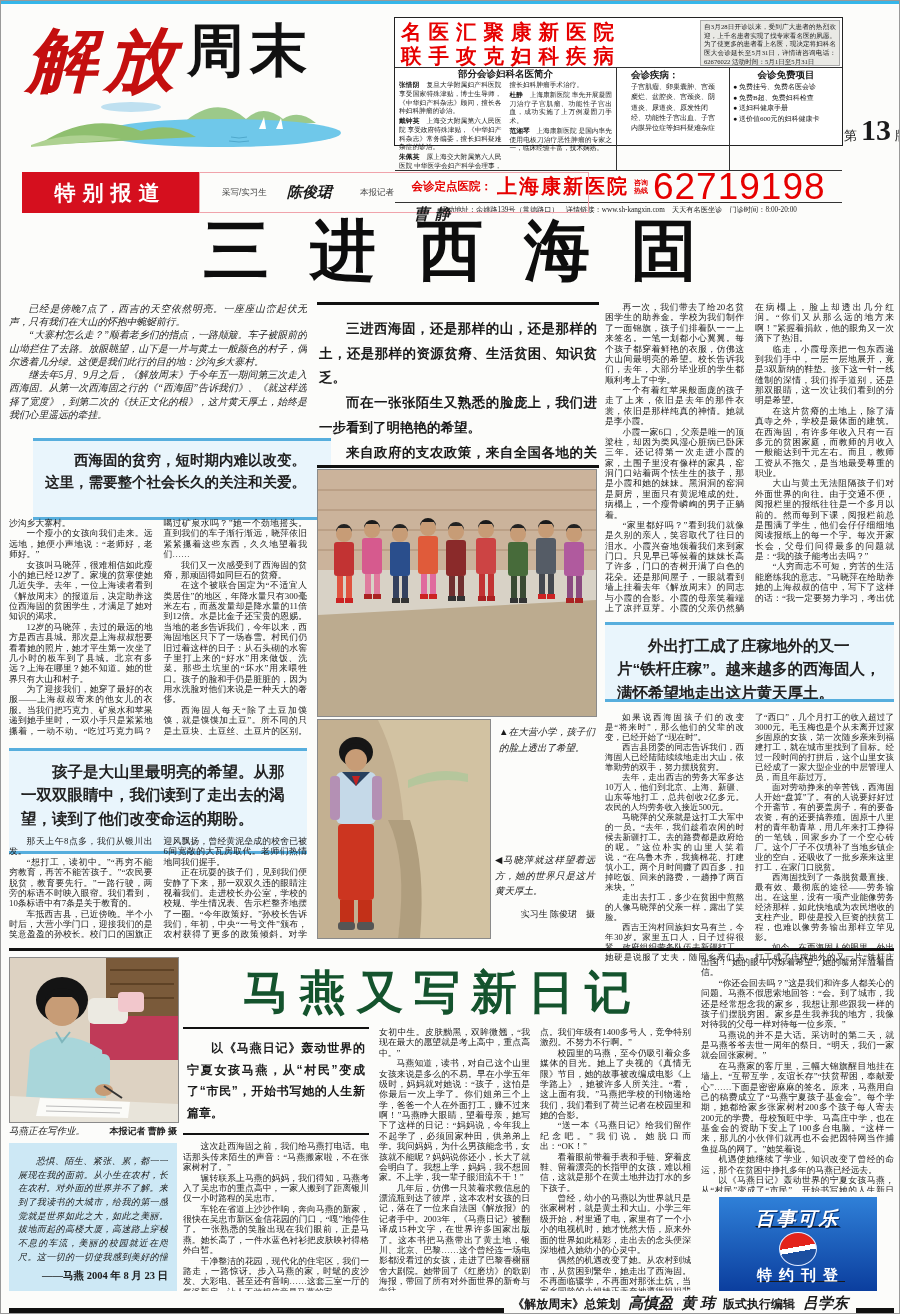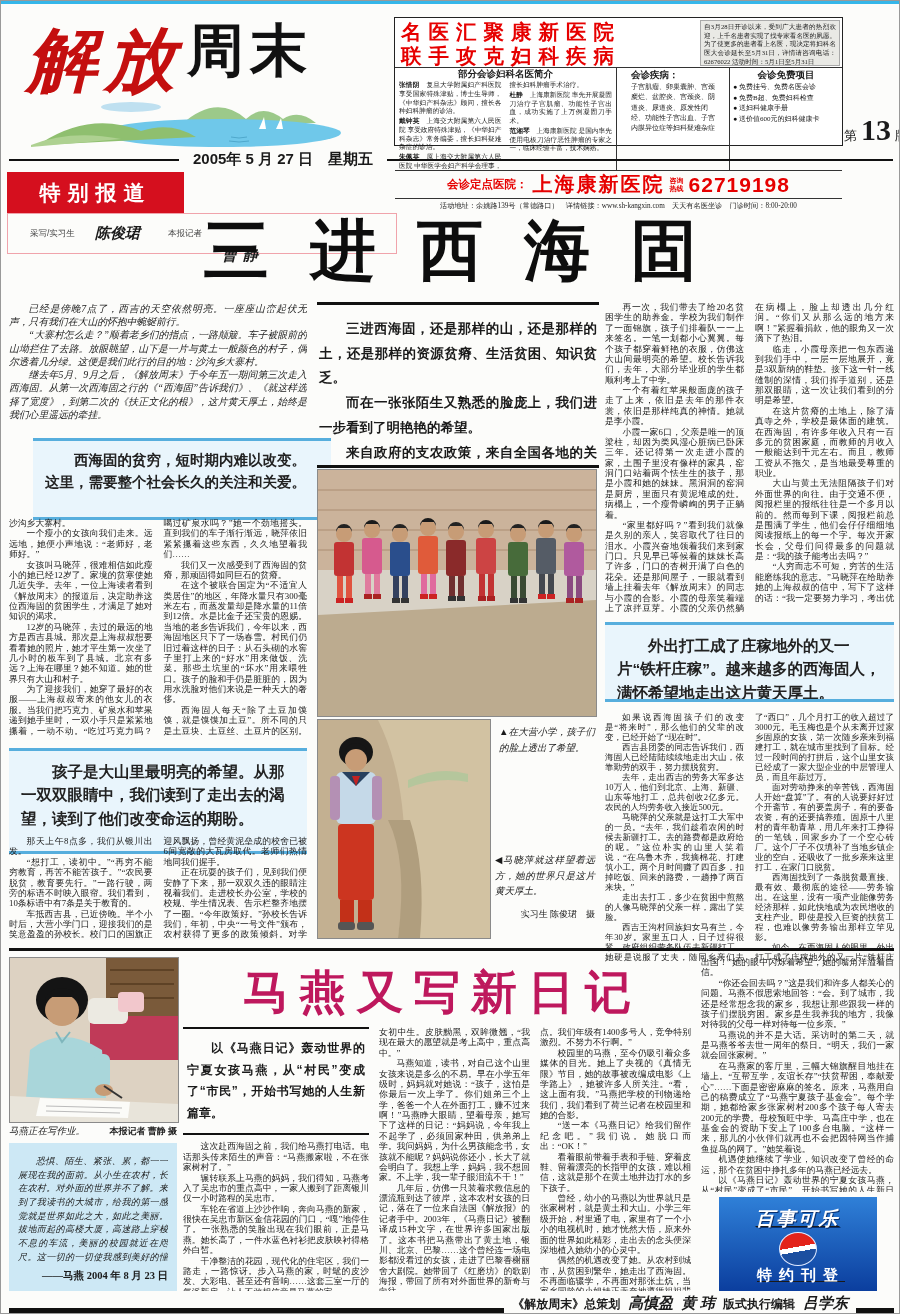--- a/index.html
+++ b/index.html
@@ -45,21 +45,21 @@
   
   .badge{width:177px;height:41px;background:#d50f1e;color:#fff;display:flex;align-items:center;justify-content:center;
          font-weight:900;font-size:21px;letter-spacing:7px;}
   .byline-box{width:366px;height:39px;border:1px solid #f0a3ab;display:flex;align-items:center;gap:20px;padding-left:22px;}
   .role{font-size:8.5px;color:#444;}
   .bigtitle{font-size:66px;font-weight:900;text-align:center;letter-spacing:0.62em;line-height:1.1;color:#0d0d0d;}
   .bigtitle span{margin-right:-0.62em;}
   .leadmid{border-top:3px solid #111;border-bottom:3px solid #111;padding:12px 2px;overflow:hidden;}
   .leadmid p{font-weight:bold;font-size:13.5px;line-height:1.83;text-align:justify;}
   
-  .mayan-title{font-size:46px;font-weight:900;text-align:center;letter-spacing:0.24em;line-height:70px;color:#be185d;}
+  .mayan-title{font-size:46px;font-weight:900;text-align:center;letter-spacing:0.24em;line-height:70px;color:#14532d;}
   .mayan-title span{margin-right:-0.24em;}
   .leadbox2{border-top:2.5px solid #111;border-bottom:2.5px solid #111;padding:9px 4px;margin-bottom:6px;overflow:hidden;}
   .leadbox2 p{font-weight:bold;font-size:12px;line-height:1.8;text-align:justify;}
   .quotebox{background:#cde8f5;padding:12px 9px 8px 9px;display:flex;flex-direction:column;overflow:hidden;}
   .quotebox .qt{flex:1;overflow:hidden;font-size:9px;line-height:1.52;text-align:justify;}
   .quotebox .qby{text-align:right;font-weight:bold;font-size:10.5px;margin-top:5px;}
   .pepsi{width:158px;height:94px;margin:5px auto 0 auto;background:linear-gradient(180deg,#2f80d8,#0b3e9e);
          display:flex;flex-direction:column;align-items:center;justify-content:space-between;padding:9px 0 6px 0;box-sizing:border-box;text-decoration:underline;}
   .pepsi .pb{color:#fff;font-weight:900;font-style:italic;font-size:19px;letter-spacing:2px;text-shadow:1px 1px 0 #083070;}
   .pepsi .globe{width:36px;height:36px;border-radius:50%;
@@ -125,38 +125,33 @@
           </div>
       </div>
     </div>
     <div class="ad-row3 hei">
       <span style="font-size:11.5px;font-weight:bold;">会诊定点医院：</span>
       <span style="font-size:20px;font-weight:900;letter-spacing:2px;">上海康新医院</span>
       <span class="hotline-stack">
         <span>咨询</span><br>
         <span>热线</span>
       </span>
-      <span style="font-size:21px;font-weight:700;letter-spacing:1px;">62719198</span>
+      <span style="font-size:37px;font-weight:400;letter-spacing:1px;">62719198</span>
     </div>
     <div class="ad-row4">活动地址：余姚路139号（常德路口）　详情链接：www.sh-kangxin.com　天天有名医坐诊　门诊时间：8:00-20:00</div>
   </div>
 
   <div class="abs" style="left:843px;top:112px;white-space:nowrap;">
     <span style="font-size:13px;">第</span>
     <span style="font-size:30px;font-weight:bold;">13</span>
     <span style="font-size:13px;">版</span>
   </div>
 
-  <div class="abs" style="left:8px;top:149px;width:884px;display:flex;align-items:center;">
-    <div style="width:170px;height:2px;background:#111;"></div>
-    <div class="hei" style="font-size:15px;font-weight:bold;padding:0 14px;white-space:nowrap;">2005年 5 月 27 日　星期五</div>
-    <div style="flex:1;height:2px;background:#111;"></div>
-  </div>
-
-  <div class="abs" style="left:6px;top:171px;display:flex;flex-direction:column;">
+
+  <div class="abs" style="left:21px;top:171px;display:flex;">
     <div class="badge hei">特别报道</div>
     <div class="byline-box">
       <span class="role hei">采写/实习生</span>
       <span class="scr" style="font-size:15px;">陈俊珺</span>
       <span class="role hei" style="margin-left:8px;">本报记者</span>
       <span class="scr" style="font-size:15px;letter-spacing:6px;margin-top:44px;">曹静</span>
     </div>
   </div>
 
   <div class="abs bigtitle hei" style="left:0;top:213px;width:898px;">

